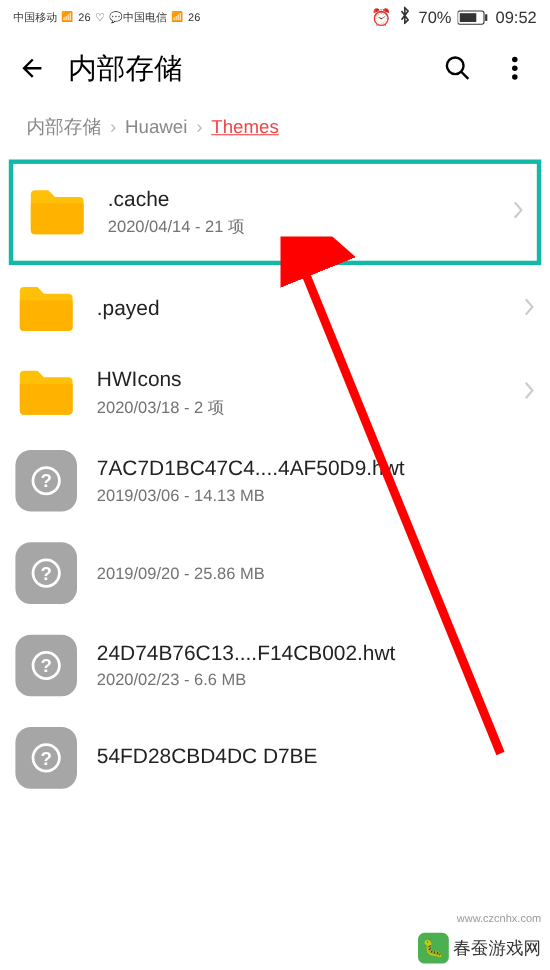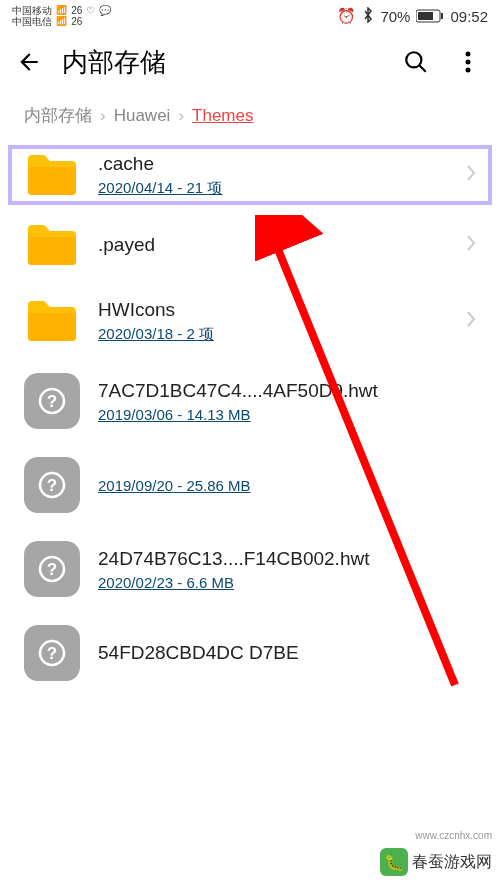--- a/index.html
+++ b/index.html
@@ -19,23 +19,23 @@
       height: 32px;
       display: flex;
       justify-content: space-between;
       align-items: center;
       padding: 0 12px;
       font-size: 14px;
       color: #333;
     }
     .status-left {
       display: flex;
-      flex-direction: column;
       font-size: 10px;
       line-height: 1.1;
+      align-items: center;
     }
     .status-left-row {
       display: flex;
       align-items: center;
       gap: 4px;
     }
     .signal-indicator {
       font-size: 9px;
     }
     .status-right {
@@ -87,28 +87,28 @@
     }
     .breadcrumb-sep {
       color: #bbb;
     }
     .file-list {
       padding: 0;
     }
     .file-item {
       display: flex;
       align-items: center;
-      padding: 14px 24px;
+      padding: 14px 14px;
       gap: 18px;
       position: relative;
     }
     .file-item.highlighted {
-      border: 4px solid #c4b5fd;
+      border: 4px solid #14b8a6;
       margin: 2px 8px;
-      padding: 2px 12px;
+      padding: 20px 12px;
     }
     .folder-icon {
       width: 56px;
       height: 48px;
       position: relative;
       flex-shrink: 0;
     }
     .folder-icon svg {
       width: 100%;
       height: 100%;
@@ -132,22 +132,21 @@
     }
     .file-name {
       font-size: 19px;
       color: #222;
       white-space: nowrap;
       overflow: hidden;
       text-overflow: ellipsis;
     }
     .file-meta {
       font-size: 15px;
-      color: #0c4a6e;
-      text-decoration: underline;
+      color: #737373;
     }
     .chevron {
       color: #ccc;
       flex-shrink: 0;
     }
     .red-arrow {
       position: absolute;
       top: 215px;
       left: 255px;
       pointer-events: none;

